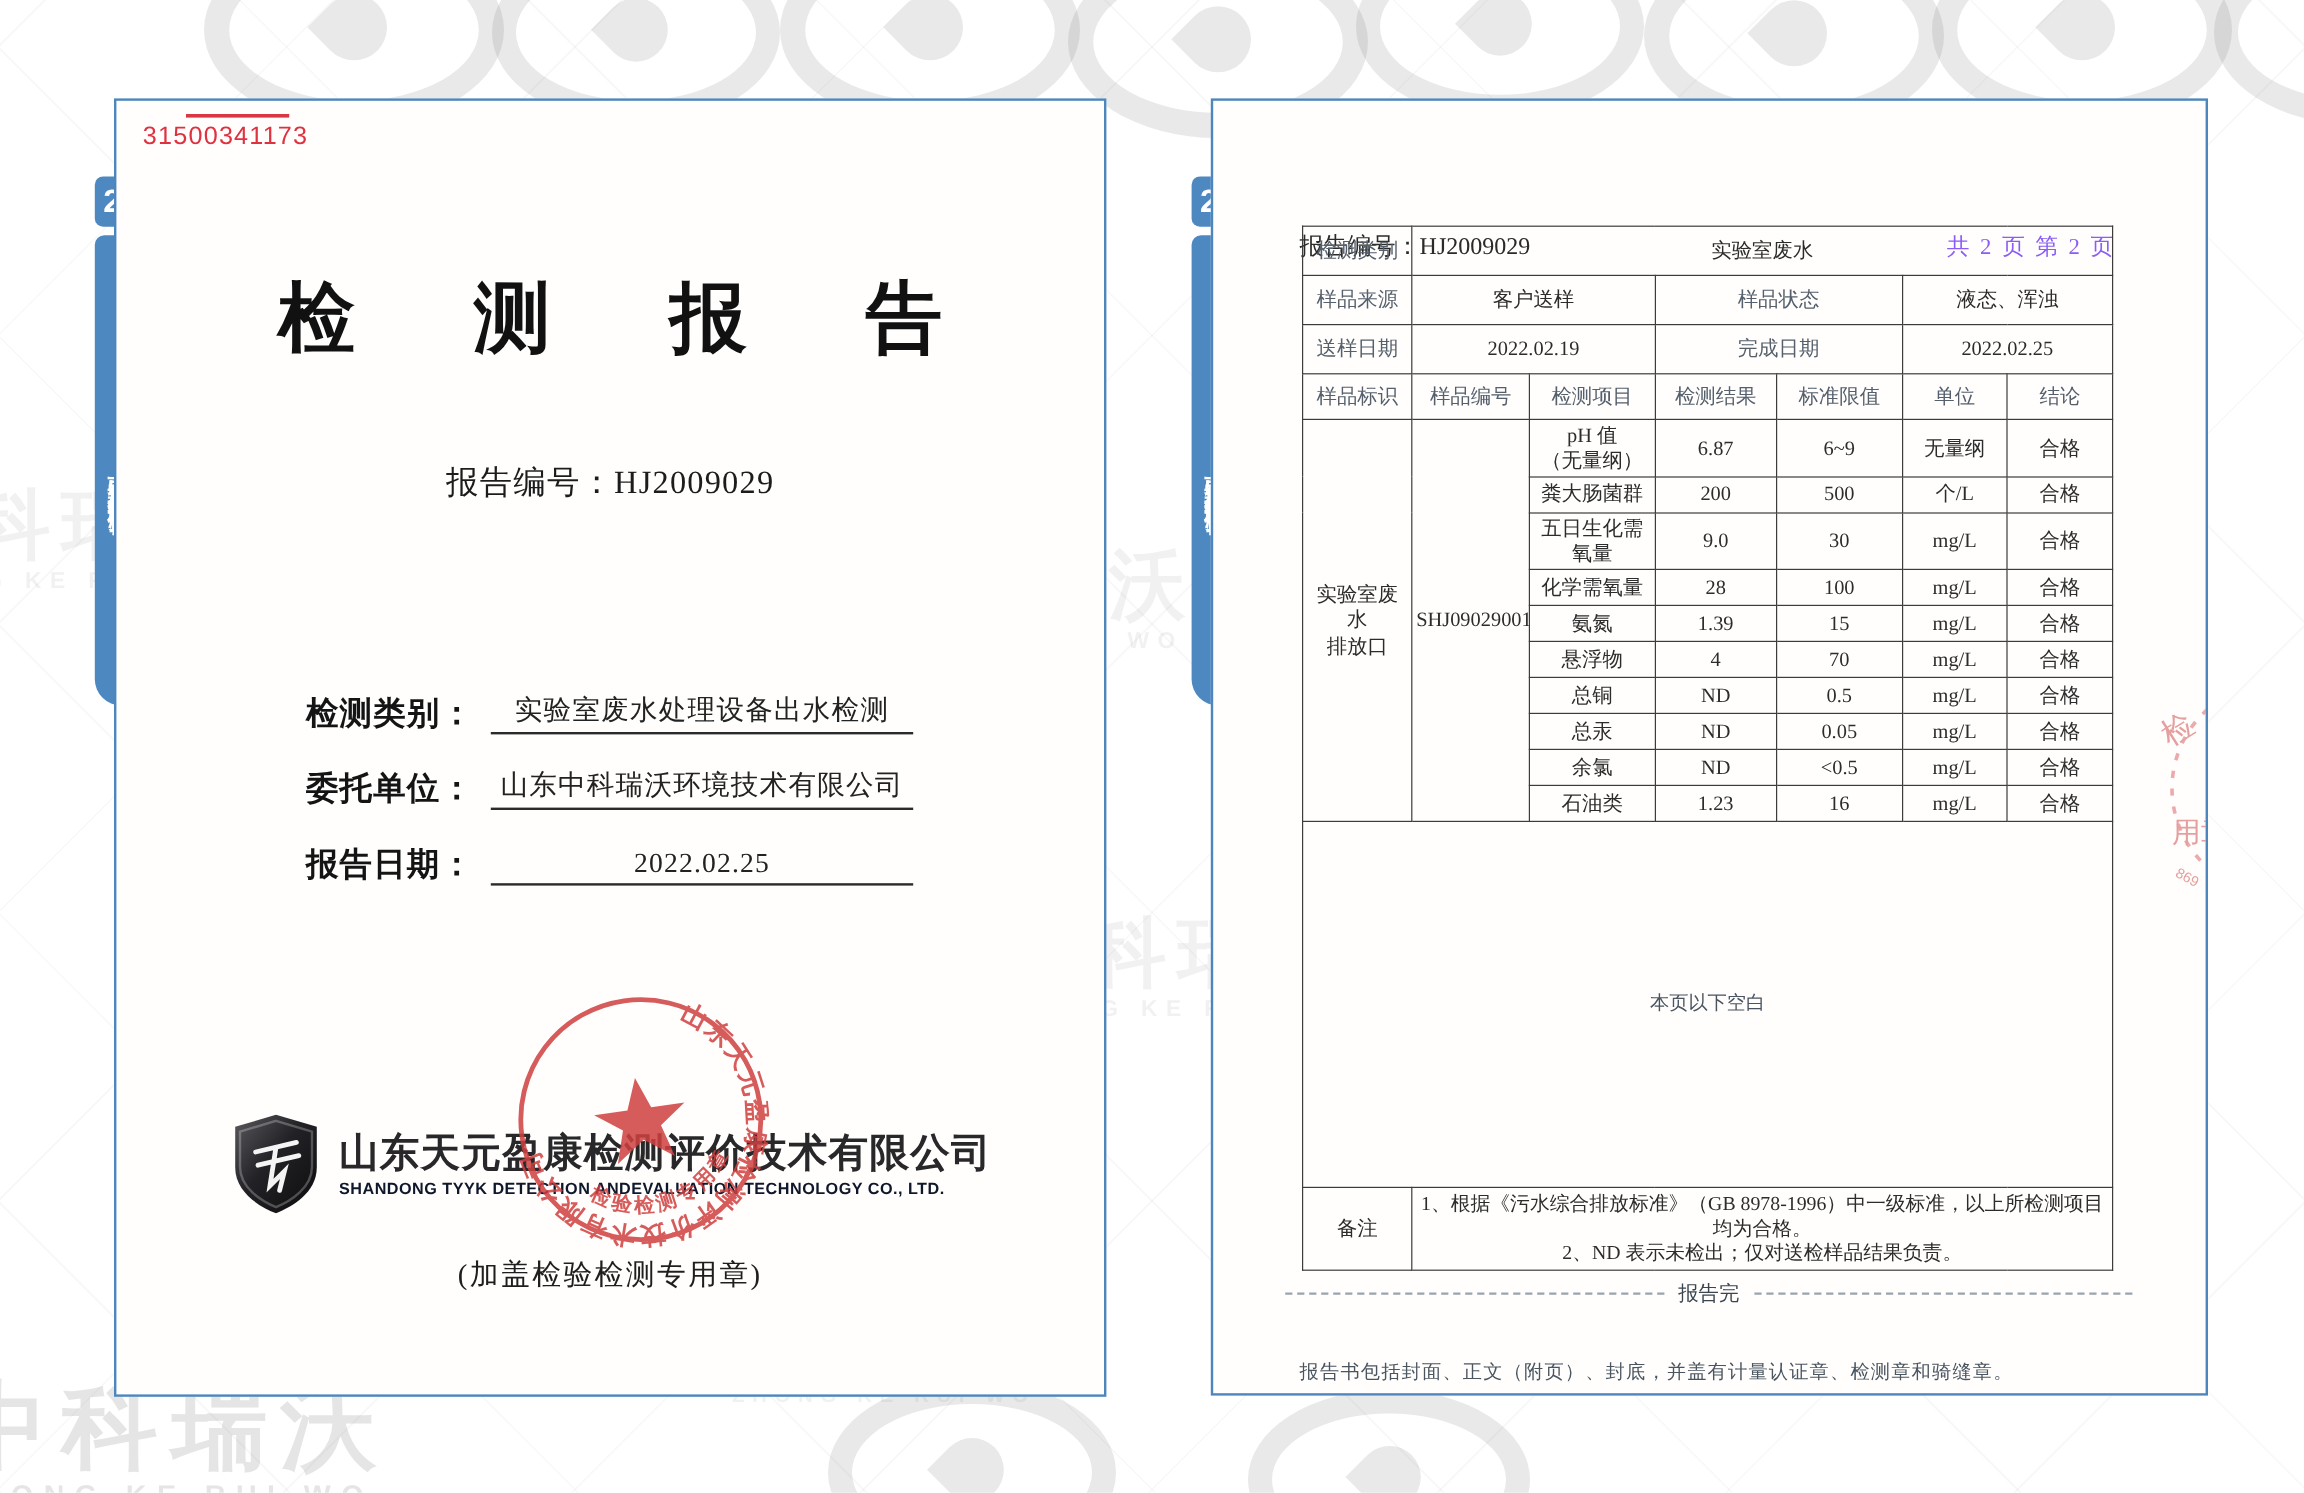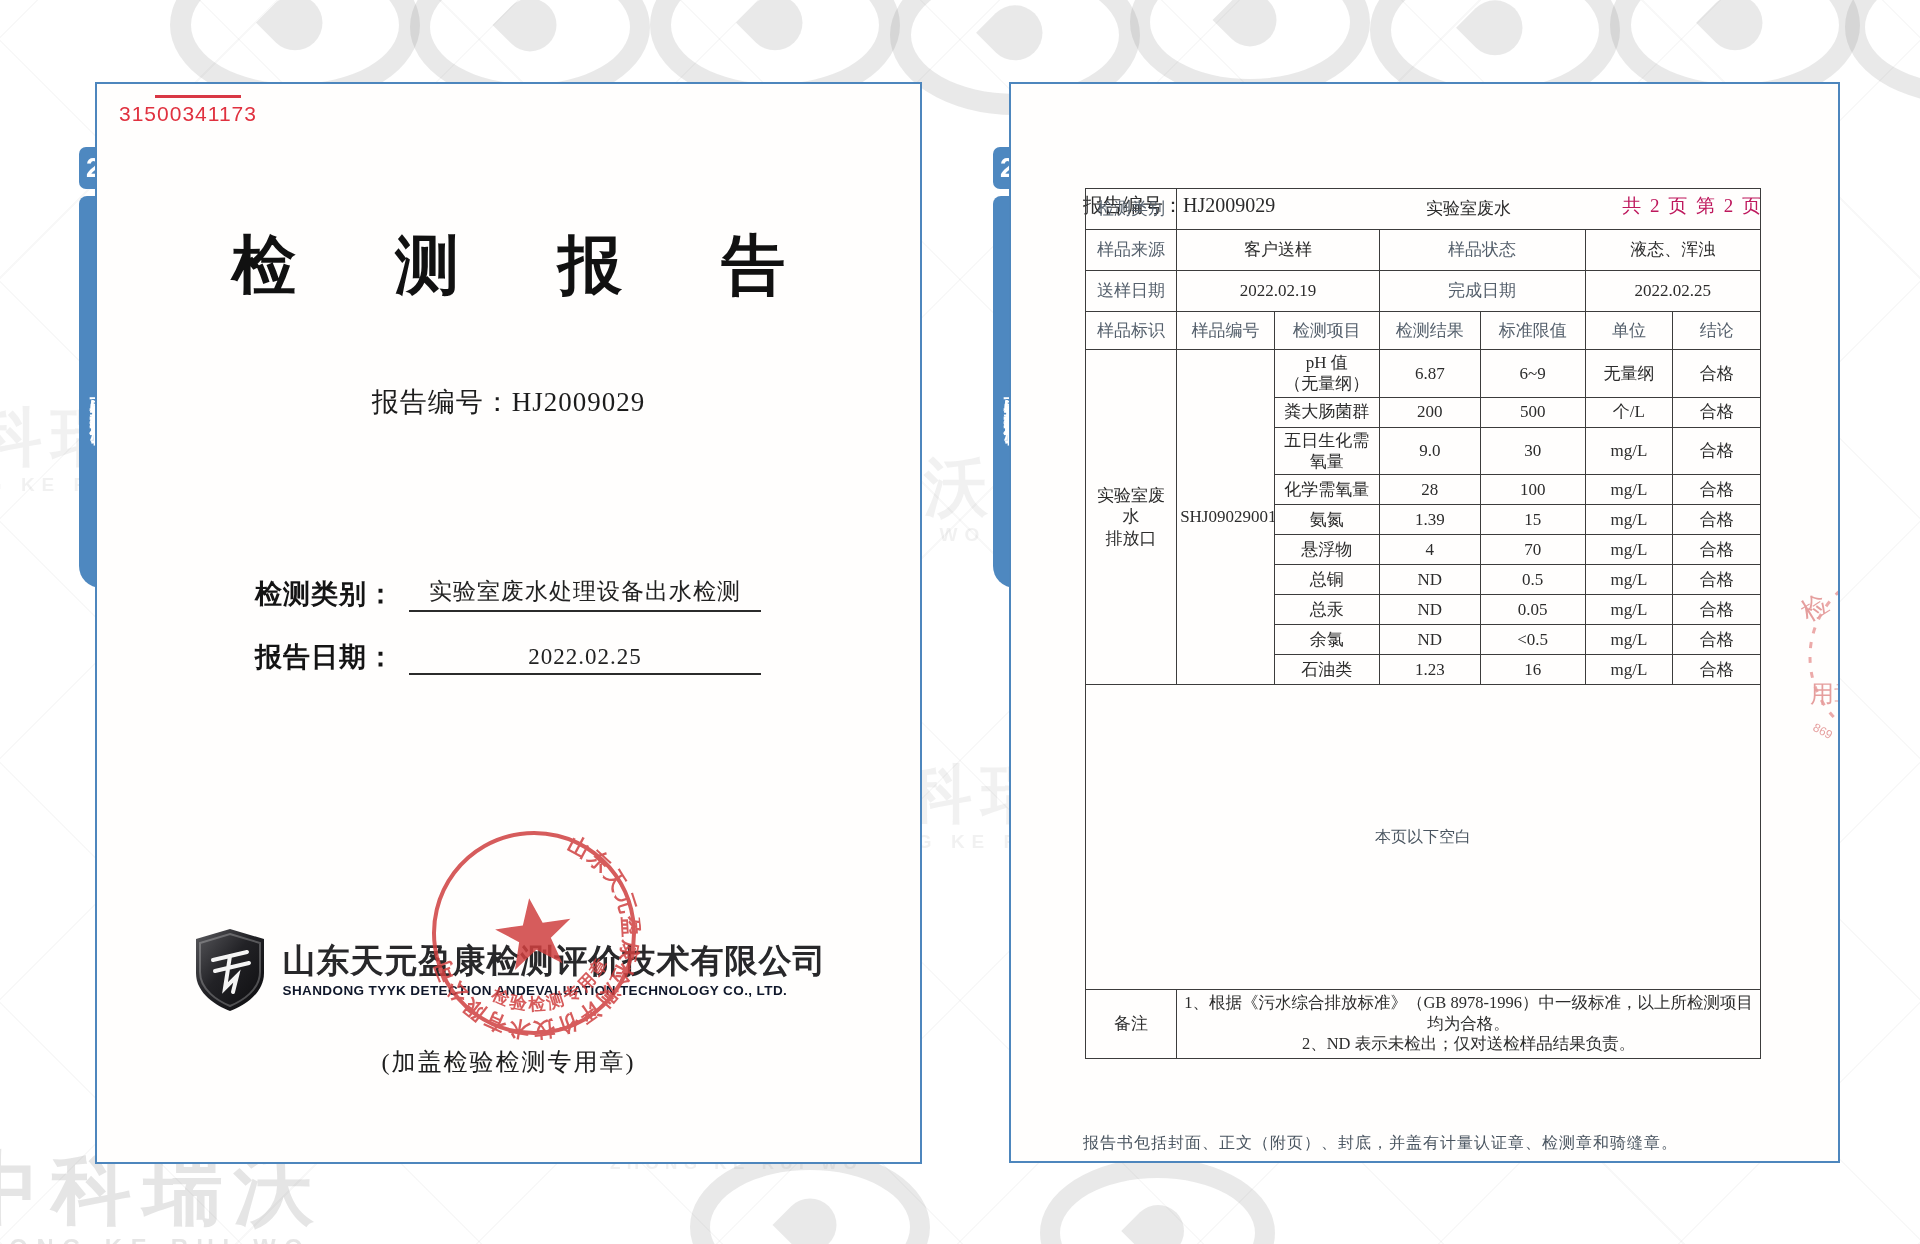--- a/index.html
+++ b/index.html
@@ -73,21 +73,21 @@
   .seal-note{position:absolute;left:0;top:962px;width:100%;text-align:center;font-size:24px;color:#1e1e1e;letter-spacing:2px;}
   .cover-seal{position:absolute;left:330px;top:742px;width:214px;height:214px;opacity:0.85;transform:rotate(-8deg);}
   
   .result-title{
     position:absolute;left:0;top:34px;width:100%;text-align:center;
     font-family:"Liberation Sans","DejaVu Sans",sans-serif;
     font-size:29px;font-weight:bold;color:#161616;letter-spacing:4px;
   }
   .result-meta{position:absolute;left:72px;top:76px;width:680px;display:flex;justify-content:space-between;align-items:flex-end;}
   .result-meta .no{font-size:20px;color:#2a2a2a;}
-  .result-meta .pg{font-size:19px;color:#be185d;letter-spacing:2px;margin-top:33px;}
+  .result-meta .pg{font-size:19px;color:#8b5cf6;letter-spacing:2px;margin-top:33px;}
   table.result{
     position:absolute;left:74px;top:104px;width:676px;border-collapse:collapse;table-layout:fixed;
     font-size:17px;color:#2c2c2c;
   }
   table.result td{
     border:1px solid #3c3c3c;text-align:center;vertical-align:middle;
     padding:2px 3px;line-height:1.25;overflow:hidden;
   }
   td.faint{color:#55606c;}
   td.item-cell,td.sampleid-cell{white-space:pre-line;}
@@ -200,20 +200,24 @@
   <div class="doc-number-line"></div>
   <div class="doc-number">31500341173</div>
 
   <div class="cover-title">检测报告</div>
   <div class="cover-report-no">报告编号：HJ2009029</div>
 
   <div class="cover-fields">
     <div class="cover-field">
       <span class="lbl">检测类别：</span>
       <span class="val">实验室废水处理设备出水检测</span>
+    </div>
+    <div class="cover-field">
+      <span class="lbl">委托单位：</span>
+      <span class="val">山东中科瑞沃环境技术有限公司</span>
     </div>
     <div class="cover-field">
       <span class="lbl">报告日期：</span>
       <span class="val">2022.02.25</span>
     </div>
   </div>
 
   <div class="company-row">
     <svg width="78" height="88" viewBox="0 0 78 88">
       <defs>
@@ -375,20 +379,25 @@
       <tr>
         <td style="height:64px">备注</td>
         <td colspan="6" class="remark-cell">
           <div>1、根据《污水综合排放标准》（GB 8978-1996）中一级标准，以上所检测项目均为合格。</div>
           <div>2、ND 表示未检出；仅对送检样品结果负责。</div>
         </td>
       </tr>
     </tbody>
   </table>
 
+  <div class="end-line">
+    <span class="dash"></span>
+    <span>报告完</span>
+    <span class="dash"></span>
+  </div>
 
   <div class="result-footer">报告书包括封面、正文（附页）、封底，并盖有计量认证章、检测章和骑缝章。</div>
 
   <svg class="edge-seal" viewBox="0 0 130 210">
     <circle cx="128" cy="105" r="88" fill="none" stroke="#d66" stroke-width="3" stroke-dasharray="6 9"></circle>
     <text x="38" y="70" font-size="26" fill="#d05050" font-family="Liberation Sans, sans-serif" transform="rotate(-32 38 70)">检</text>
     <text x="40" y="150" font-size="24" fill="#d05050" font-family="Liberation Sans, sans-serif">用章</text>
     <text x="42" y="178" font-size="12" fill="#d05050" font-family="Liberation Sans, sans-serif" transform="rotate(28 42 178)">869</text>
   </svg>
 </div>

